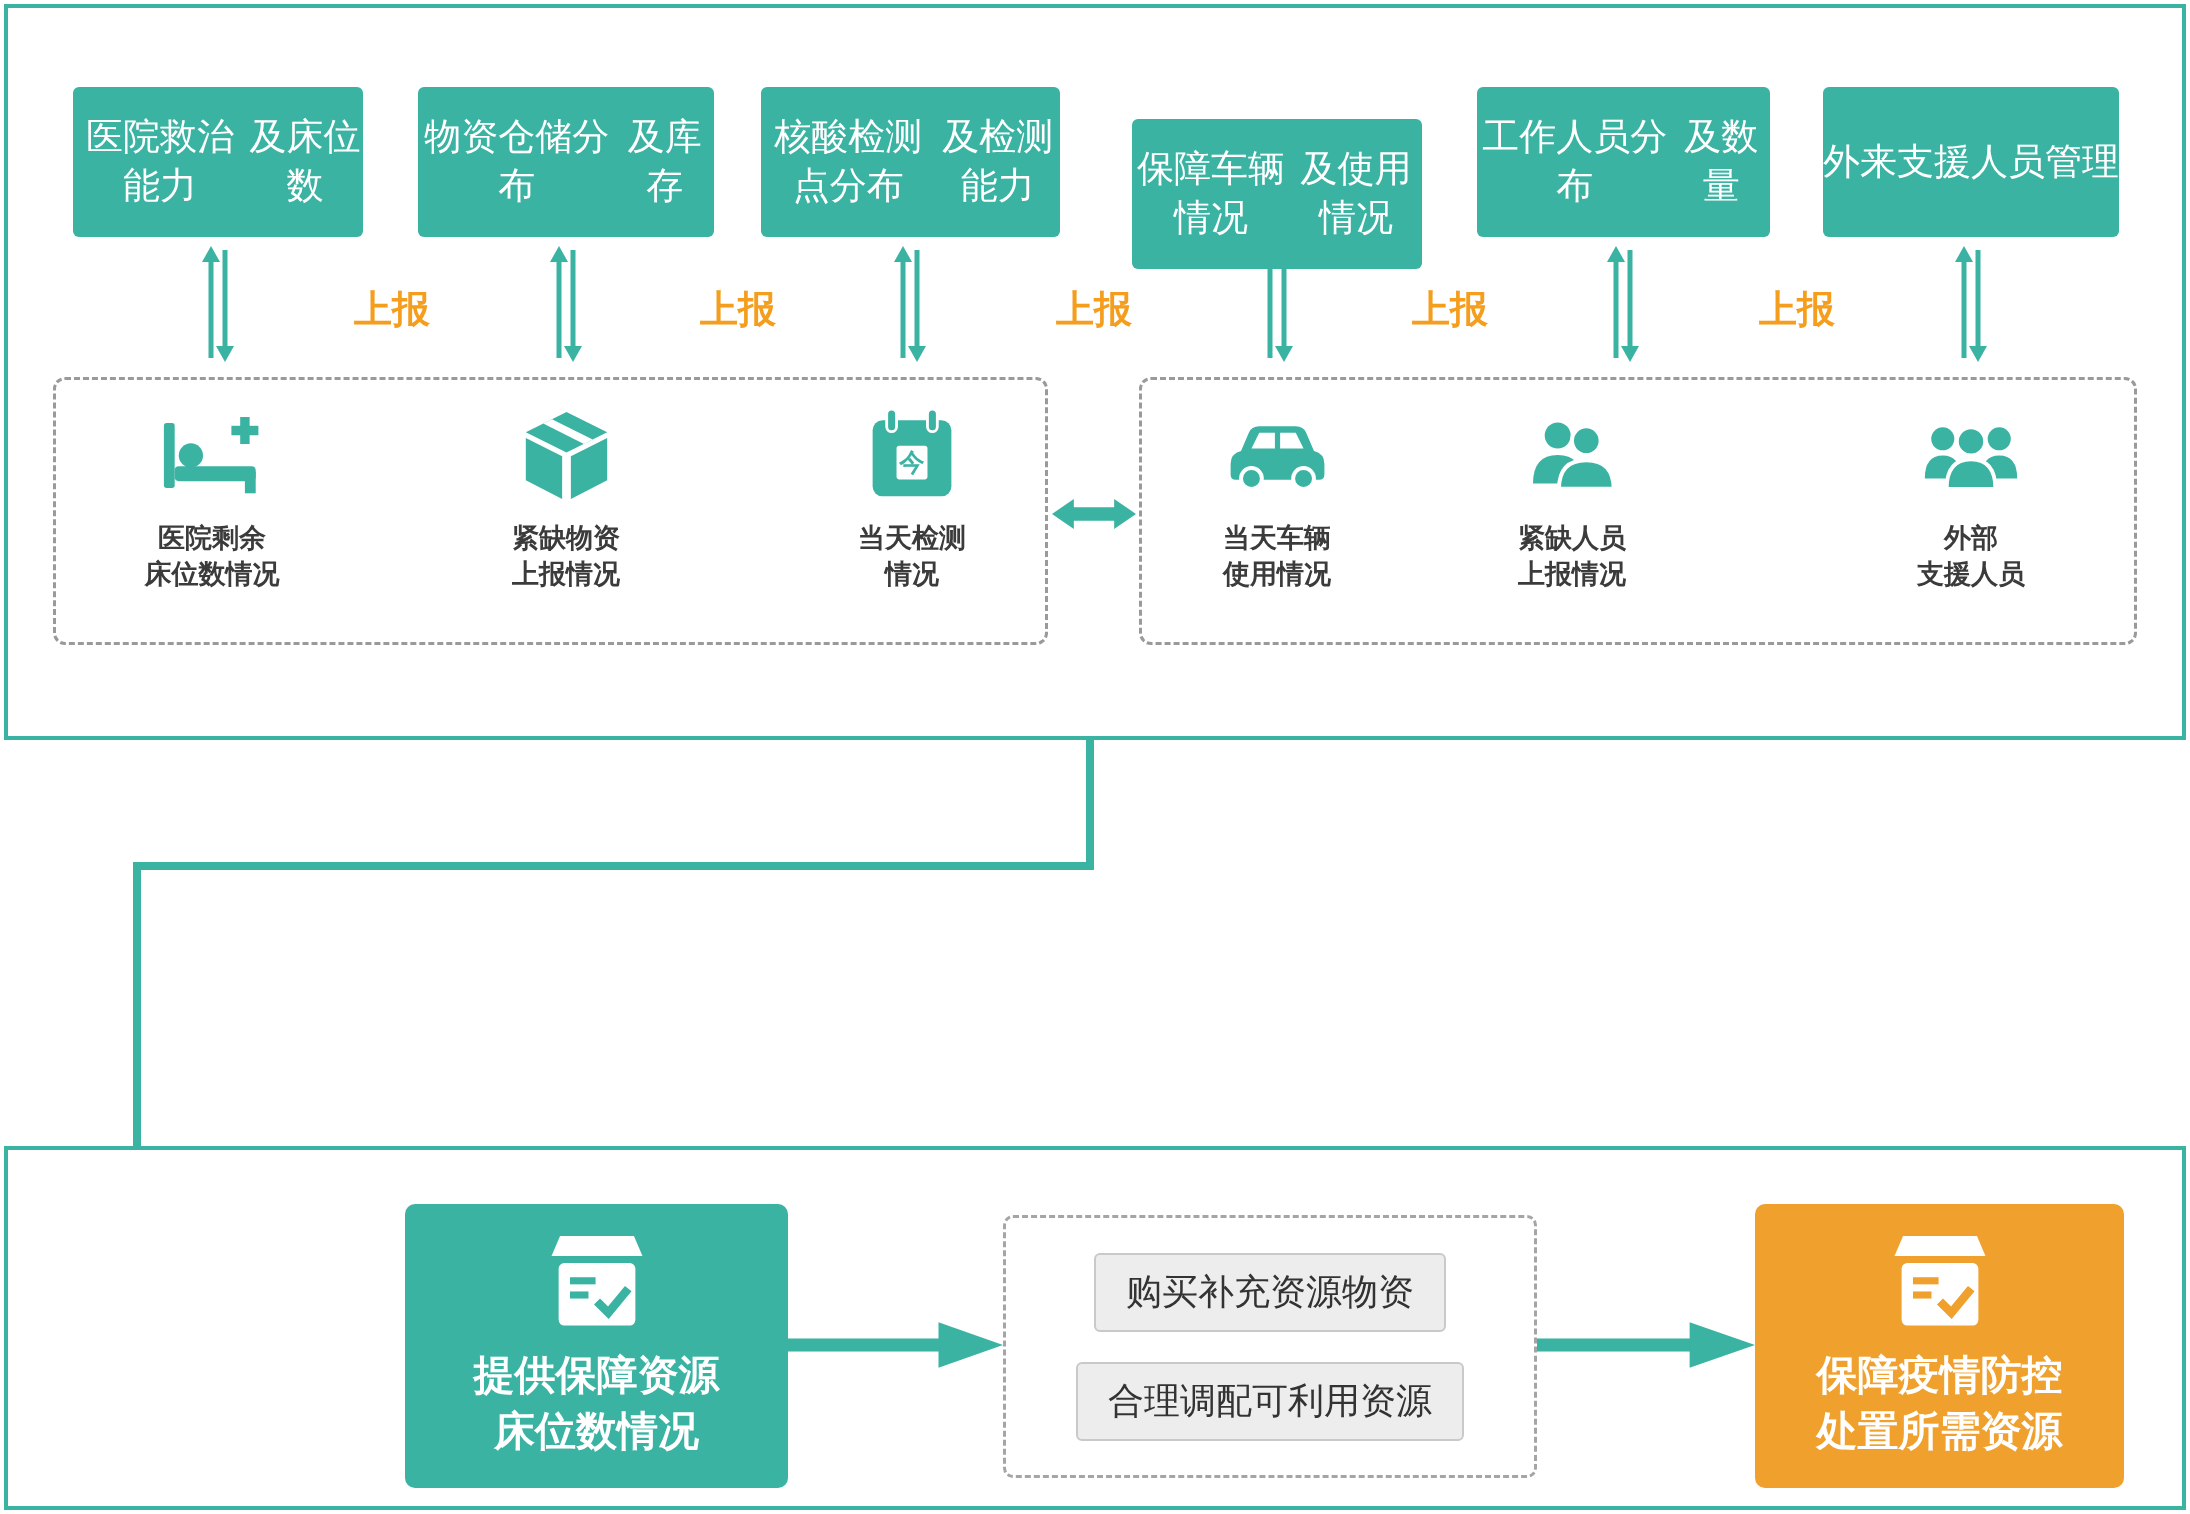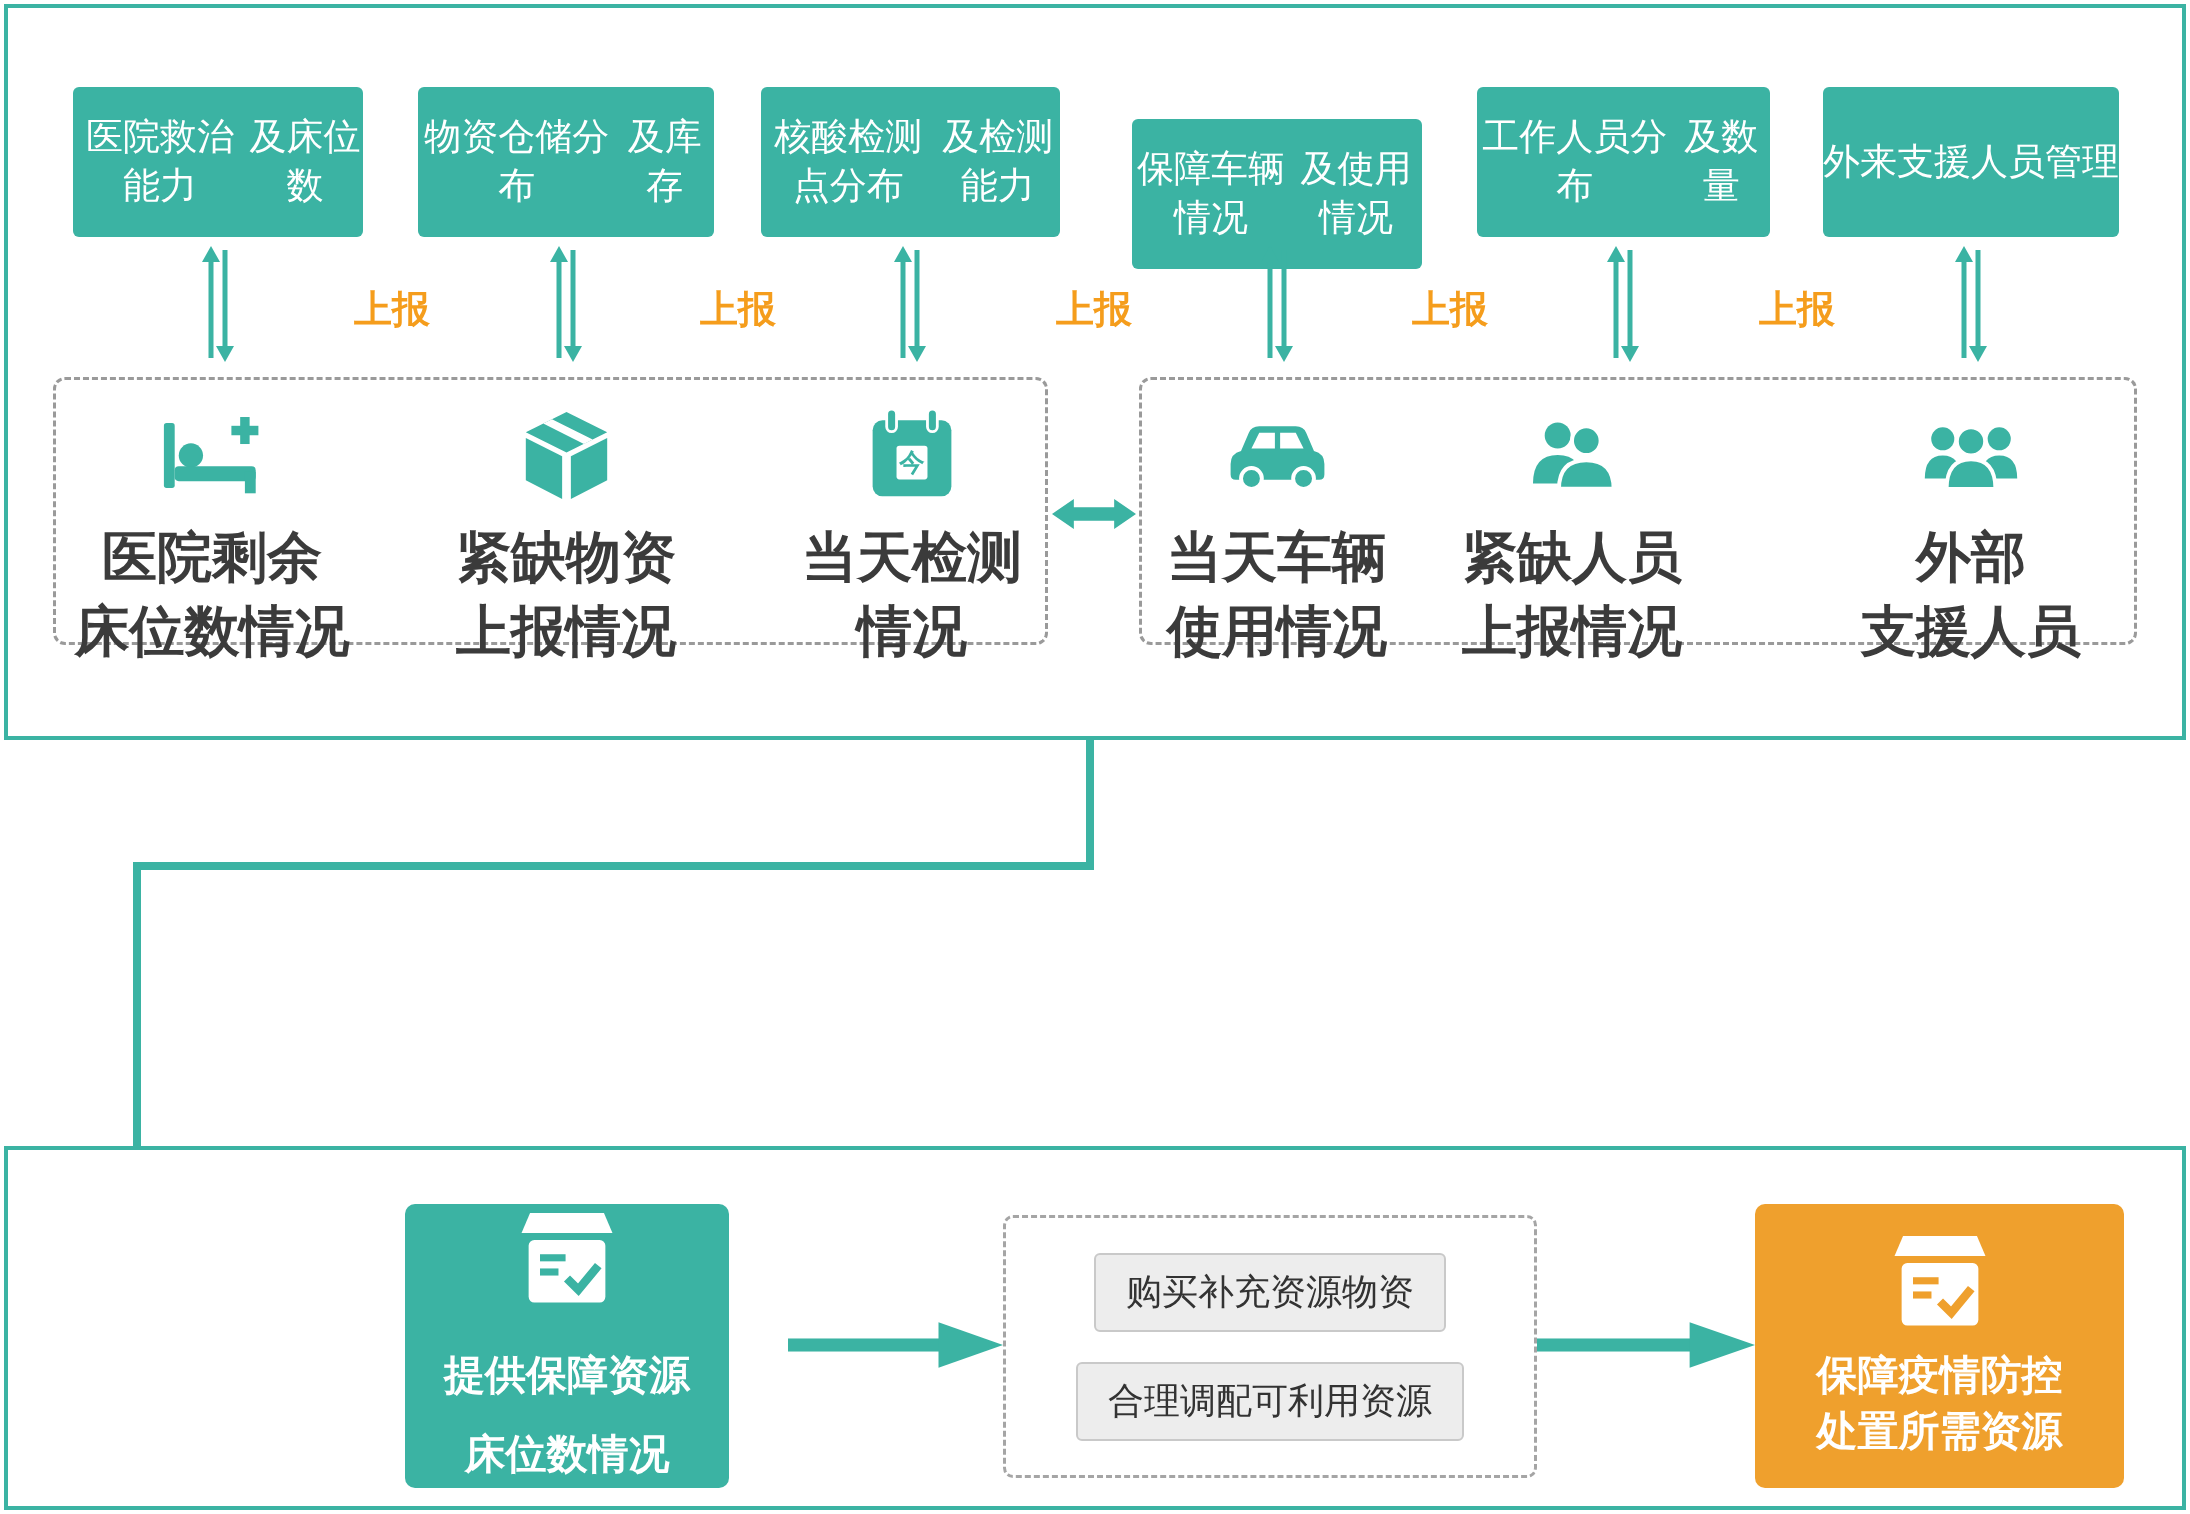--- a/index.html
+++ b/index.html
@@ -21,36 +21,36 @@
     position:absolute;top:284px;transform:translateX(-50%);
     font-size:38px;font-weight:700;color:#f59d1c;white-space:nowrap;
   }
   .dashed-group{
     position:absolute;top:377px;height:268px;border:3px dashed #9a9a9a;
     border-radius:12px;box-sizing:border-box;background:#fff;
   }
   .flow-item{position:absolute;top:396px;width:330px;display:flex;flex-direction:column;align-items:center;}
   .flow-item .icon-wrap{height:118px;display:flex;align-items:center;justify-content:center;}
   .flow-item .item-label{
-    margin-top:6px;font-size:55px;font-weight:700;color:#3b3b3b;text-align:center;line-height:1.35;
+    margin-top:6px;font-size:27px;font-weight:700;color:#3b3b3b;text-align:center;line-height:1.35;
   }
   .exchange-arrow{position:absolute;left:1052px;top:492px;width:84px;height:44px;}
 
   .conn{position:absolute;background:#3bb3a3;}
   .conn-head{
     position:absolute;width:0;height:0;
     border-left:34px solid #3bb3a3;border-top:24px solid transparent;border-bottom:24px solid transparent;
   }
 
   .big-box{
     position:absolute;top:1204px;height:284px;border-radius:10px;color:#fff;
     display:flex;flex-direction:column;align-items:center;justify-content:center;
     text-align:center;font-size:41px;font-weight:600;line-height:1.35;box-sizing:border-box;
   }
-  .provide-box{left:405px;width:324px;background:#3bb3a3;gap:23px;}
+  .provide-box{left:405px;width:383px;background:#3bb3a3;}
   .result-box{left:1755px;width:369px;background:#efa02d;}
   .big-box .icon-wrap{margin-bottom:18px;}
   .provide-box .detail-fill{fill:#3bb3a3;}
   .provide-box .detail-stroke{stroke:#3bb3a3;fill:none;}
   .result-box .detail-fill{fill:#efa02d;}
   .result-box .detail-stroke{stroke:#efa02d;fill:none;}
 
   .flow-arrow{position:absolute;top:1320px;height:50px;}
   .options-box{
     position:absolute;left:1003px;top:1215px;width:534px;height:263px;

